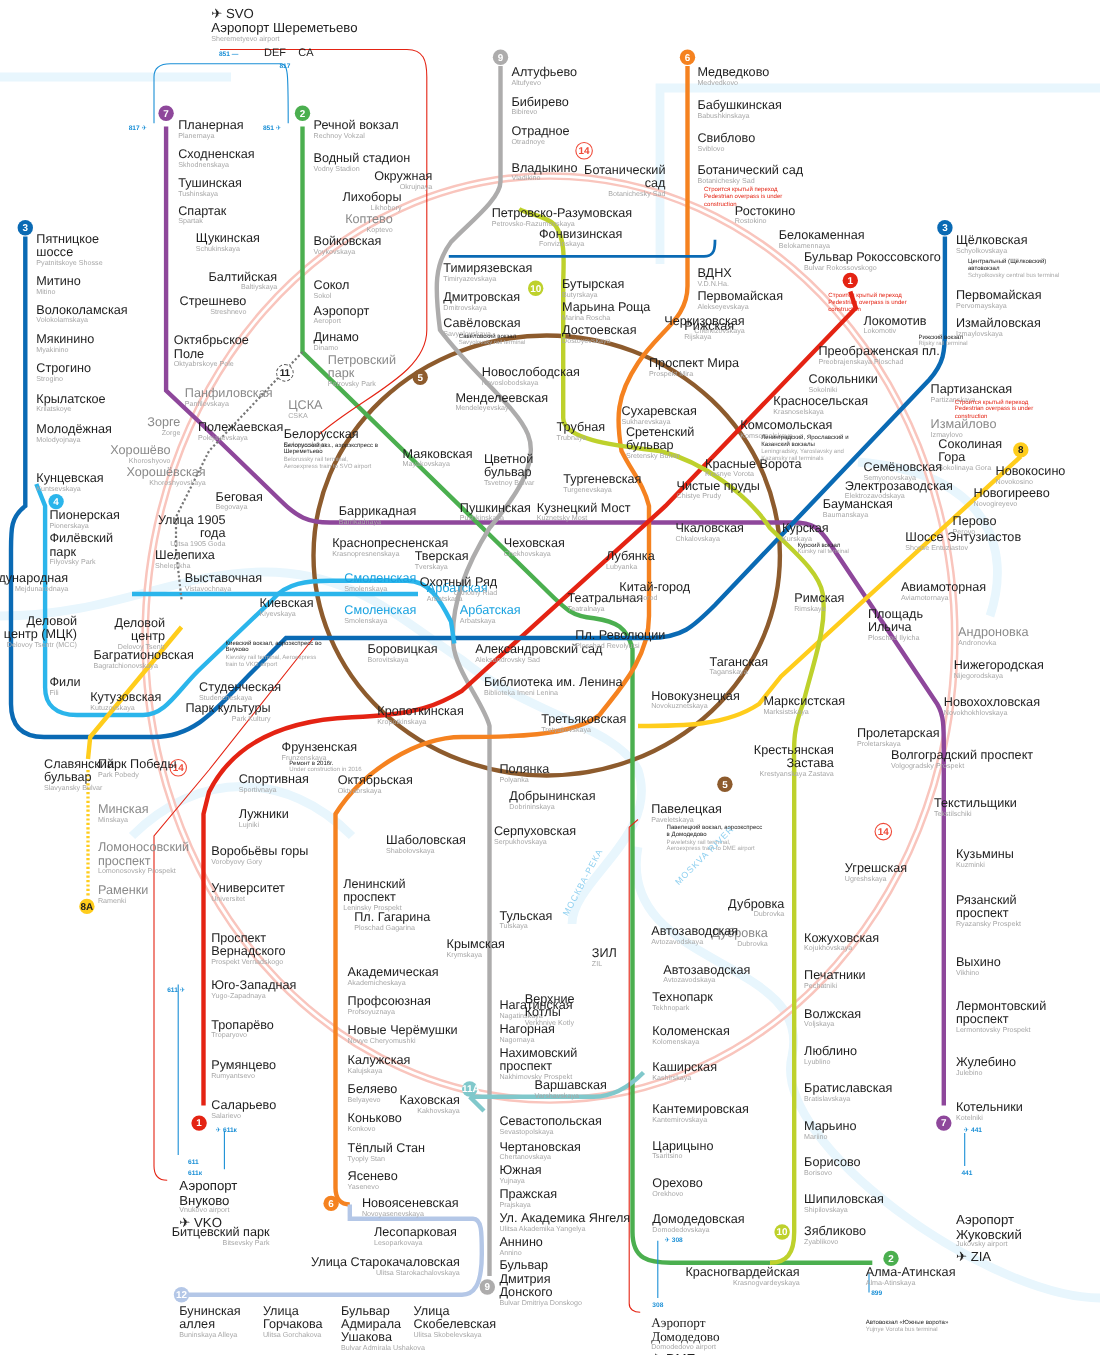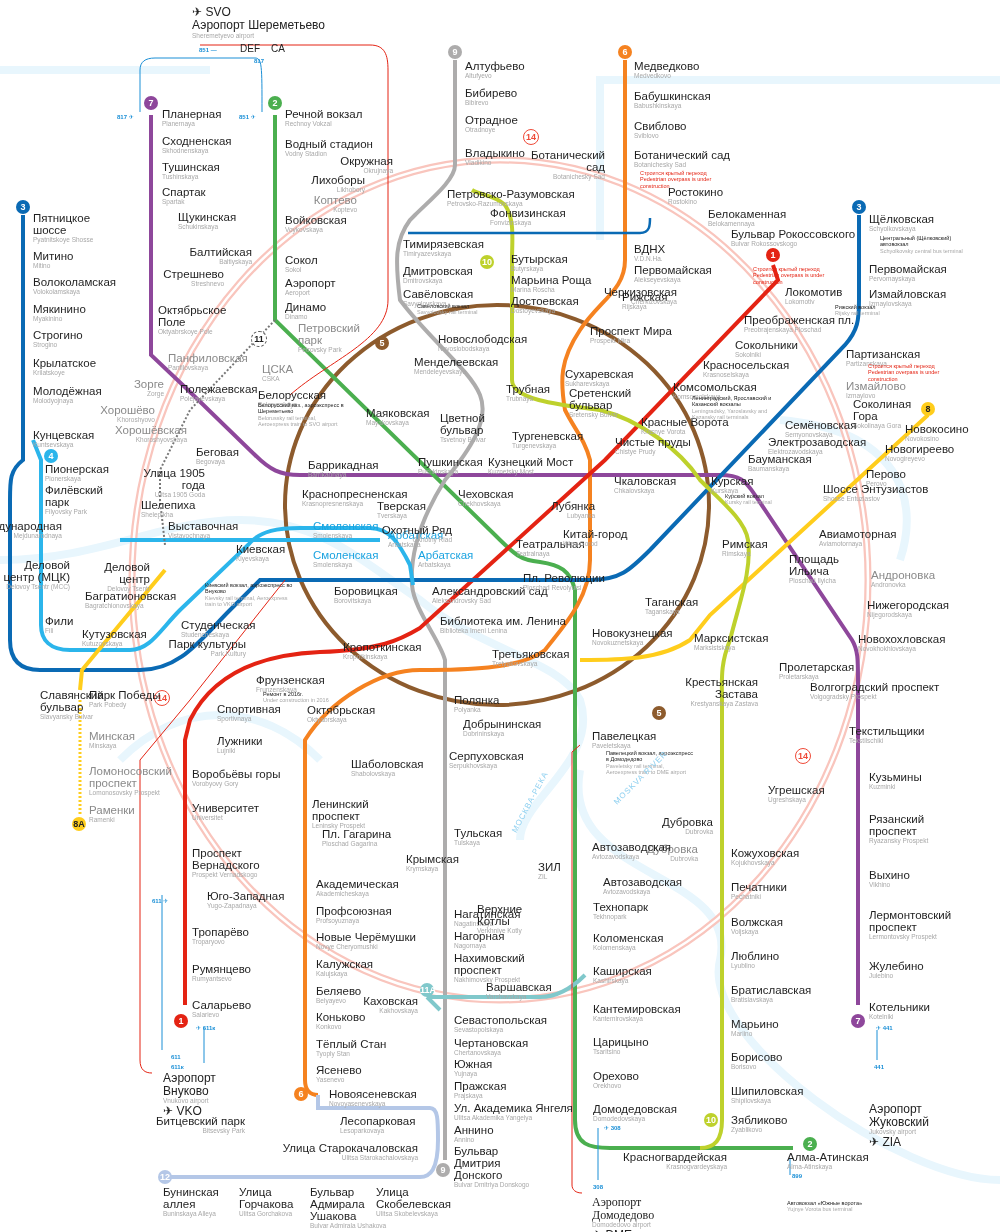--- a/index.html
+++ b/index.html
@@ -327,21 +327,21 @@
         <span class="en">Vorobyovy Gory</span>
       </div>
       <div class="st" style="top: 802px; left: 192px;">
         <span class="ru">Университет</span>
         <span class="en">Universitet</span>
       </div>
       <div class="st" style="top: 847px; left: 192px;">
         <span class="ru" style="white-space: normal; width: 78px;">Проспект Вернадского</span>
         <span class="en">Prospekt Vernadskogo</span>
       </div>
-      <div class="st" style="top: 890px; left: 192px; margin-left: 15px;">
+      <div class="st" style="top: 890px; left: 192px;">
         <span class="ru">Юго-Западная</span>
         <span class="en">Yugo-Zapadnaya</span>
       </div>
       <div class="st" style="top: 926px; left: 192px;">
         <span class="ru">Тропарёво</span>
         <span class="en">Troparyovo</span>
       </div>
       <div class="st" style="top: 963px; left: 192px;">
         <span class="ru">Румянцево</span>
         <span class="en">Rumyantsevo</span>
@@ -567,21 +567,21 @@
         <span class="en">Okhotny Riad</span>
       </div>
       <div class="st" style="top: 538px; left: 516px;">
         <span class="ru">Театральная</span>
         <span class="en">Teatralnaya</span>
       </div>
       <div class="st" style="top: 572px; left: 523px;">
         <span class="ru">Пл. Революции</span>
         <span class="en">Ploschad Revolyutsi</span>
       </div>
-      <div class="st" style="top: 500px; left: 551px; text-align: right;">
+      <div class="st" style="top: 500px; left: 551px;">
         <span class="ru">Лубянка</span>
         <span class="en">Lubyanka</span>
       </div>
       <div class="st" style="top: 528px; left: 563px;">
         <span class="ru">Китай-город</span>
         <span class="en">Kitay-Gorod</span>
       </div>
       <div class="st" style="top: 627px; left: 592px;">
         <span class="ru">Новокузнецкая</span>
         <span class="en">Novokuznetskaya</span>

